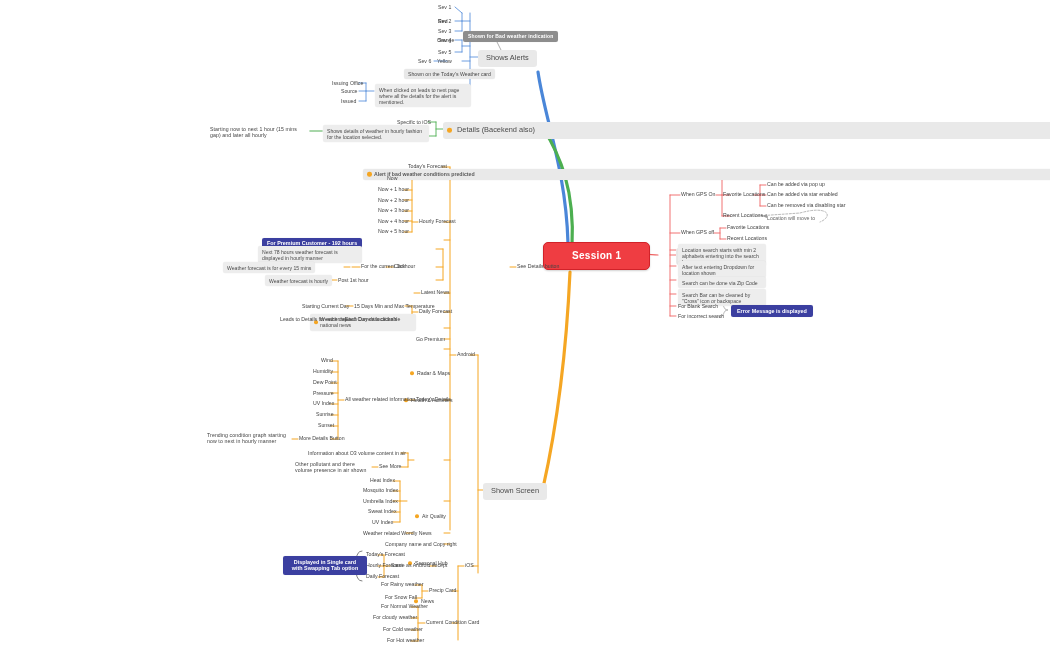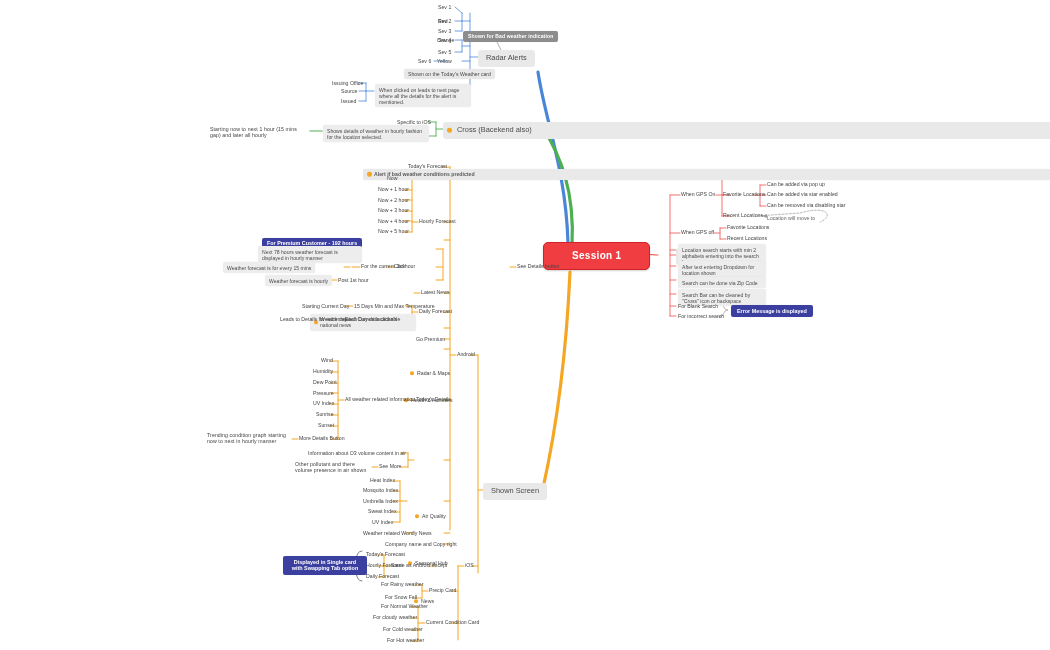--- a/index.html
+++ b/index.html
@@ -230,21 +230,21 @@
       <path d="M418 607 L 418 641" stroke="#f5a623" stroke-width="1"></path>
       <path d="M418 607 L 411 607" stroke="#f5a623" stroke-width="1"></path>
       <path d="M418 618 L 411 618" stroke="#f5a623" stroke-width="1"></path>
       <path d="M418 630 L 411 630" stroke="#f5a623" stroke-width="1"></path>
       <path d="M418 641 L 411 641" stroke="#f5a623" stroke-width="1"></path>
     </g>
   </svg>
 
   <div class="node root" style="left:543px;top:242px;">Session 1</div>
 
-  <div class="node branch" style="left:478px;top:50px;">Radar Alerts</div>
+  <div class="node branch" style="left:478px;top:50px;">Shows Alerts</div>
   <div class="node chip callout" style="left:463px;top:31px;">Shown for Bad weather indication</div>
 
   <div class="node t" style="left:438px;top:18px;">Red</div>
   <div class="node t" style="left:437px;top:37px;">Orange</div>
   <div class="node t" style="left:437px;top:58px;">Yellow</div>
 
   <div class="node t" style="left:438px;top:4px;">Sev 1</div>
   <div class="node t" style="left:438px;top:18px;left:438px;">Sev 2</div>
   <div class="node t" style="left:438px;top:28px;">Sev 3</div>
   <div class="node t" style="left:438px;top:37px;">Sev 4</div>
@@ -252,21 +252,21 @@
   <div class="node t" style="left:418px;top:58px;">Sev 6</div>
 
   <div class="node chip small" style="left:404px;top:69px;">Shown on the Today's Weather card</div>
   <div class="node chip note" style="left:375px;top:84px;width:88px;">When clicked on leads to next page where all the details for the alert is mentioned.</div>
   <div class="node t" style="left:332px;top:80px;">Issuing Office</div>
   <div class="node t" style="left:341px;top:88px;">Source</div>
   <div class="node t" style="left:341px;top:98px;">Issued</div>
 
   <div class="node branch rel" style="left:443px;top:122px;padding-left:14px;">
     <span class="dot abs"></span>
-    <span>Cross (Bacekend also)</span>
+    <span>Details (Bacekend also)</span>
   </div>
   <div class="node t" style="left:397px;top:119px;">Specific to iOS</div>
   <div class="node chip note" style="left:323px;top:125px;width:98px;">Shows details of weather in hourly fashion for the location selected.</div>
   <div class="node leaf wrap" style="left:210px;top:126px;width:96px;">Starting now to next 1 hour (15 mins gap) and later all hourly</div>
 
   <div class="node branch" style="left:676px;top:248px;">Location Manager</div>
 
   <div class="node t" style="left:681px;top:191px;">When GPS On</div>
   <div class="node t" style="left:723px;top:170px;">Current Location</div>
   <div class="node t" style="left:723px;top:191px;">Favorite Locations</div>

